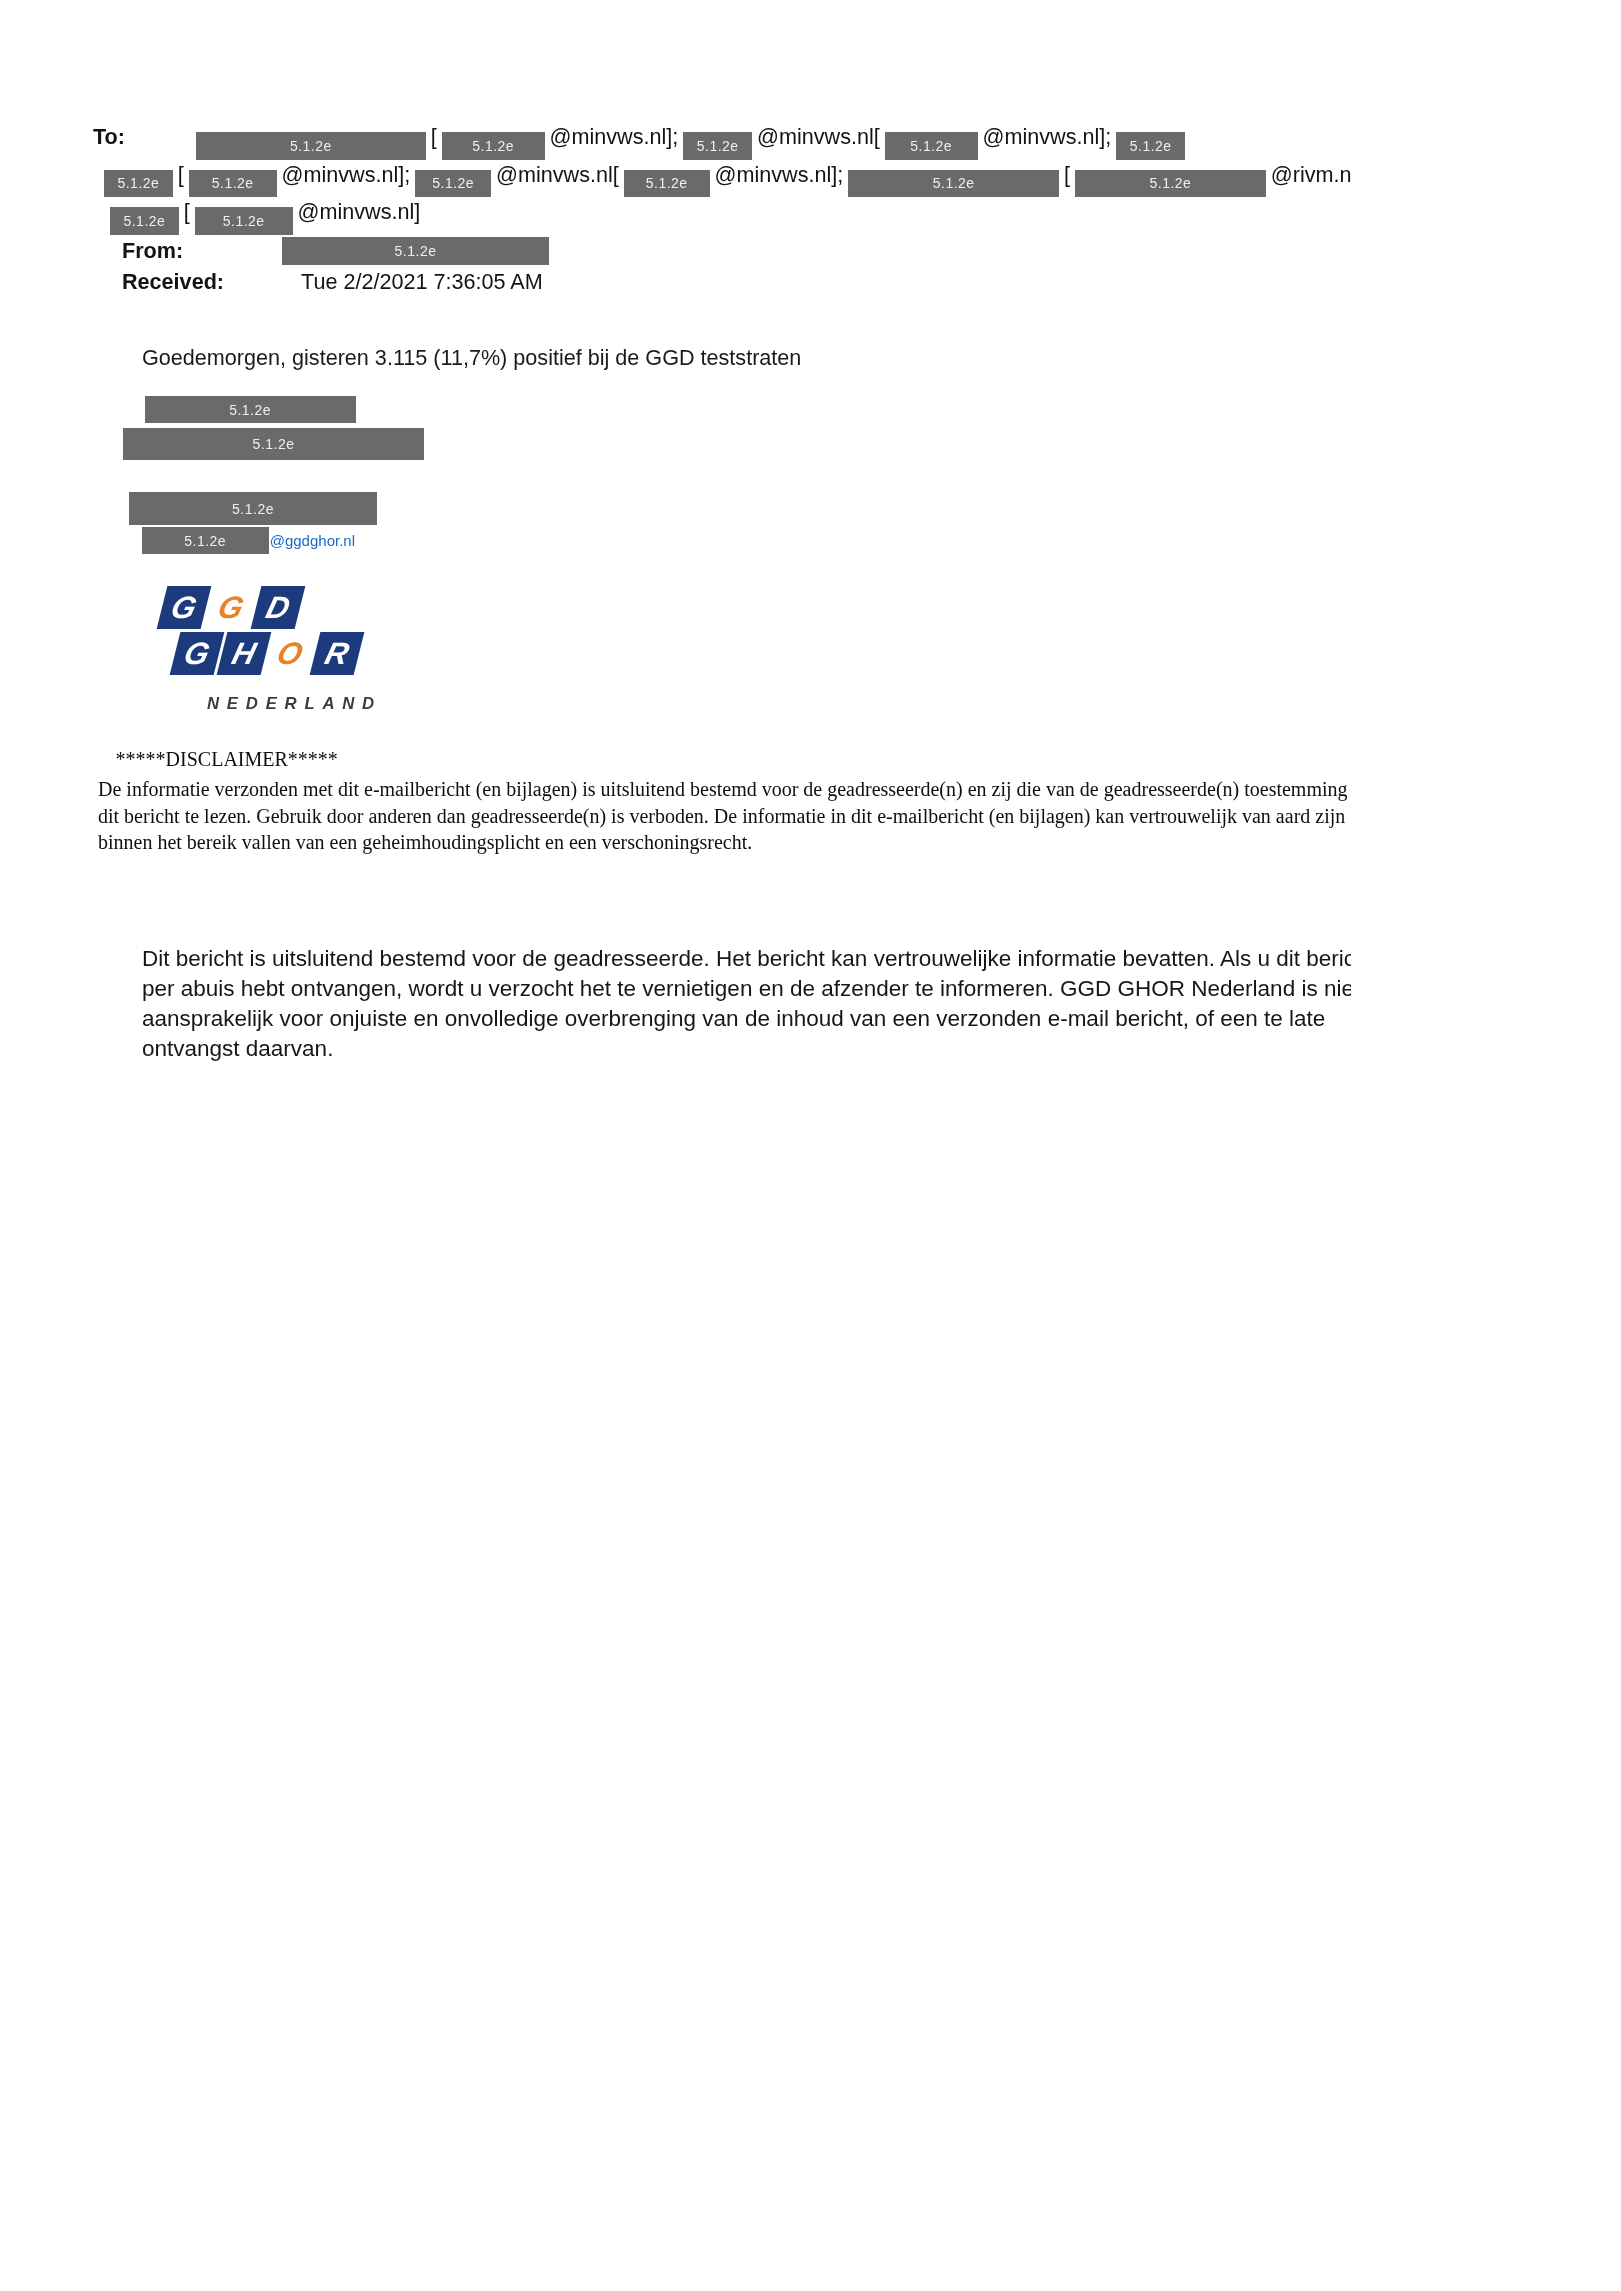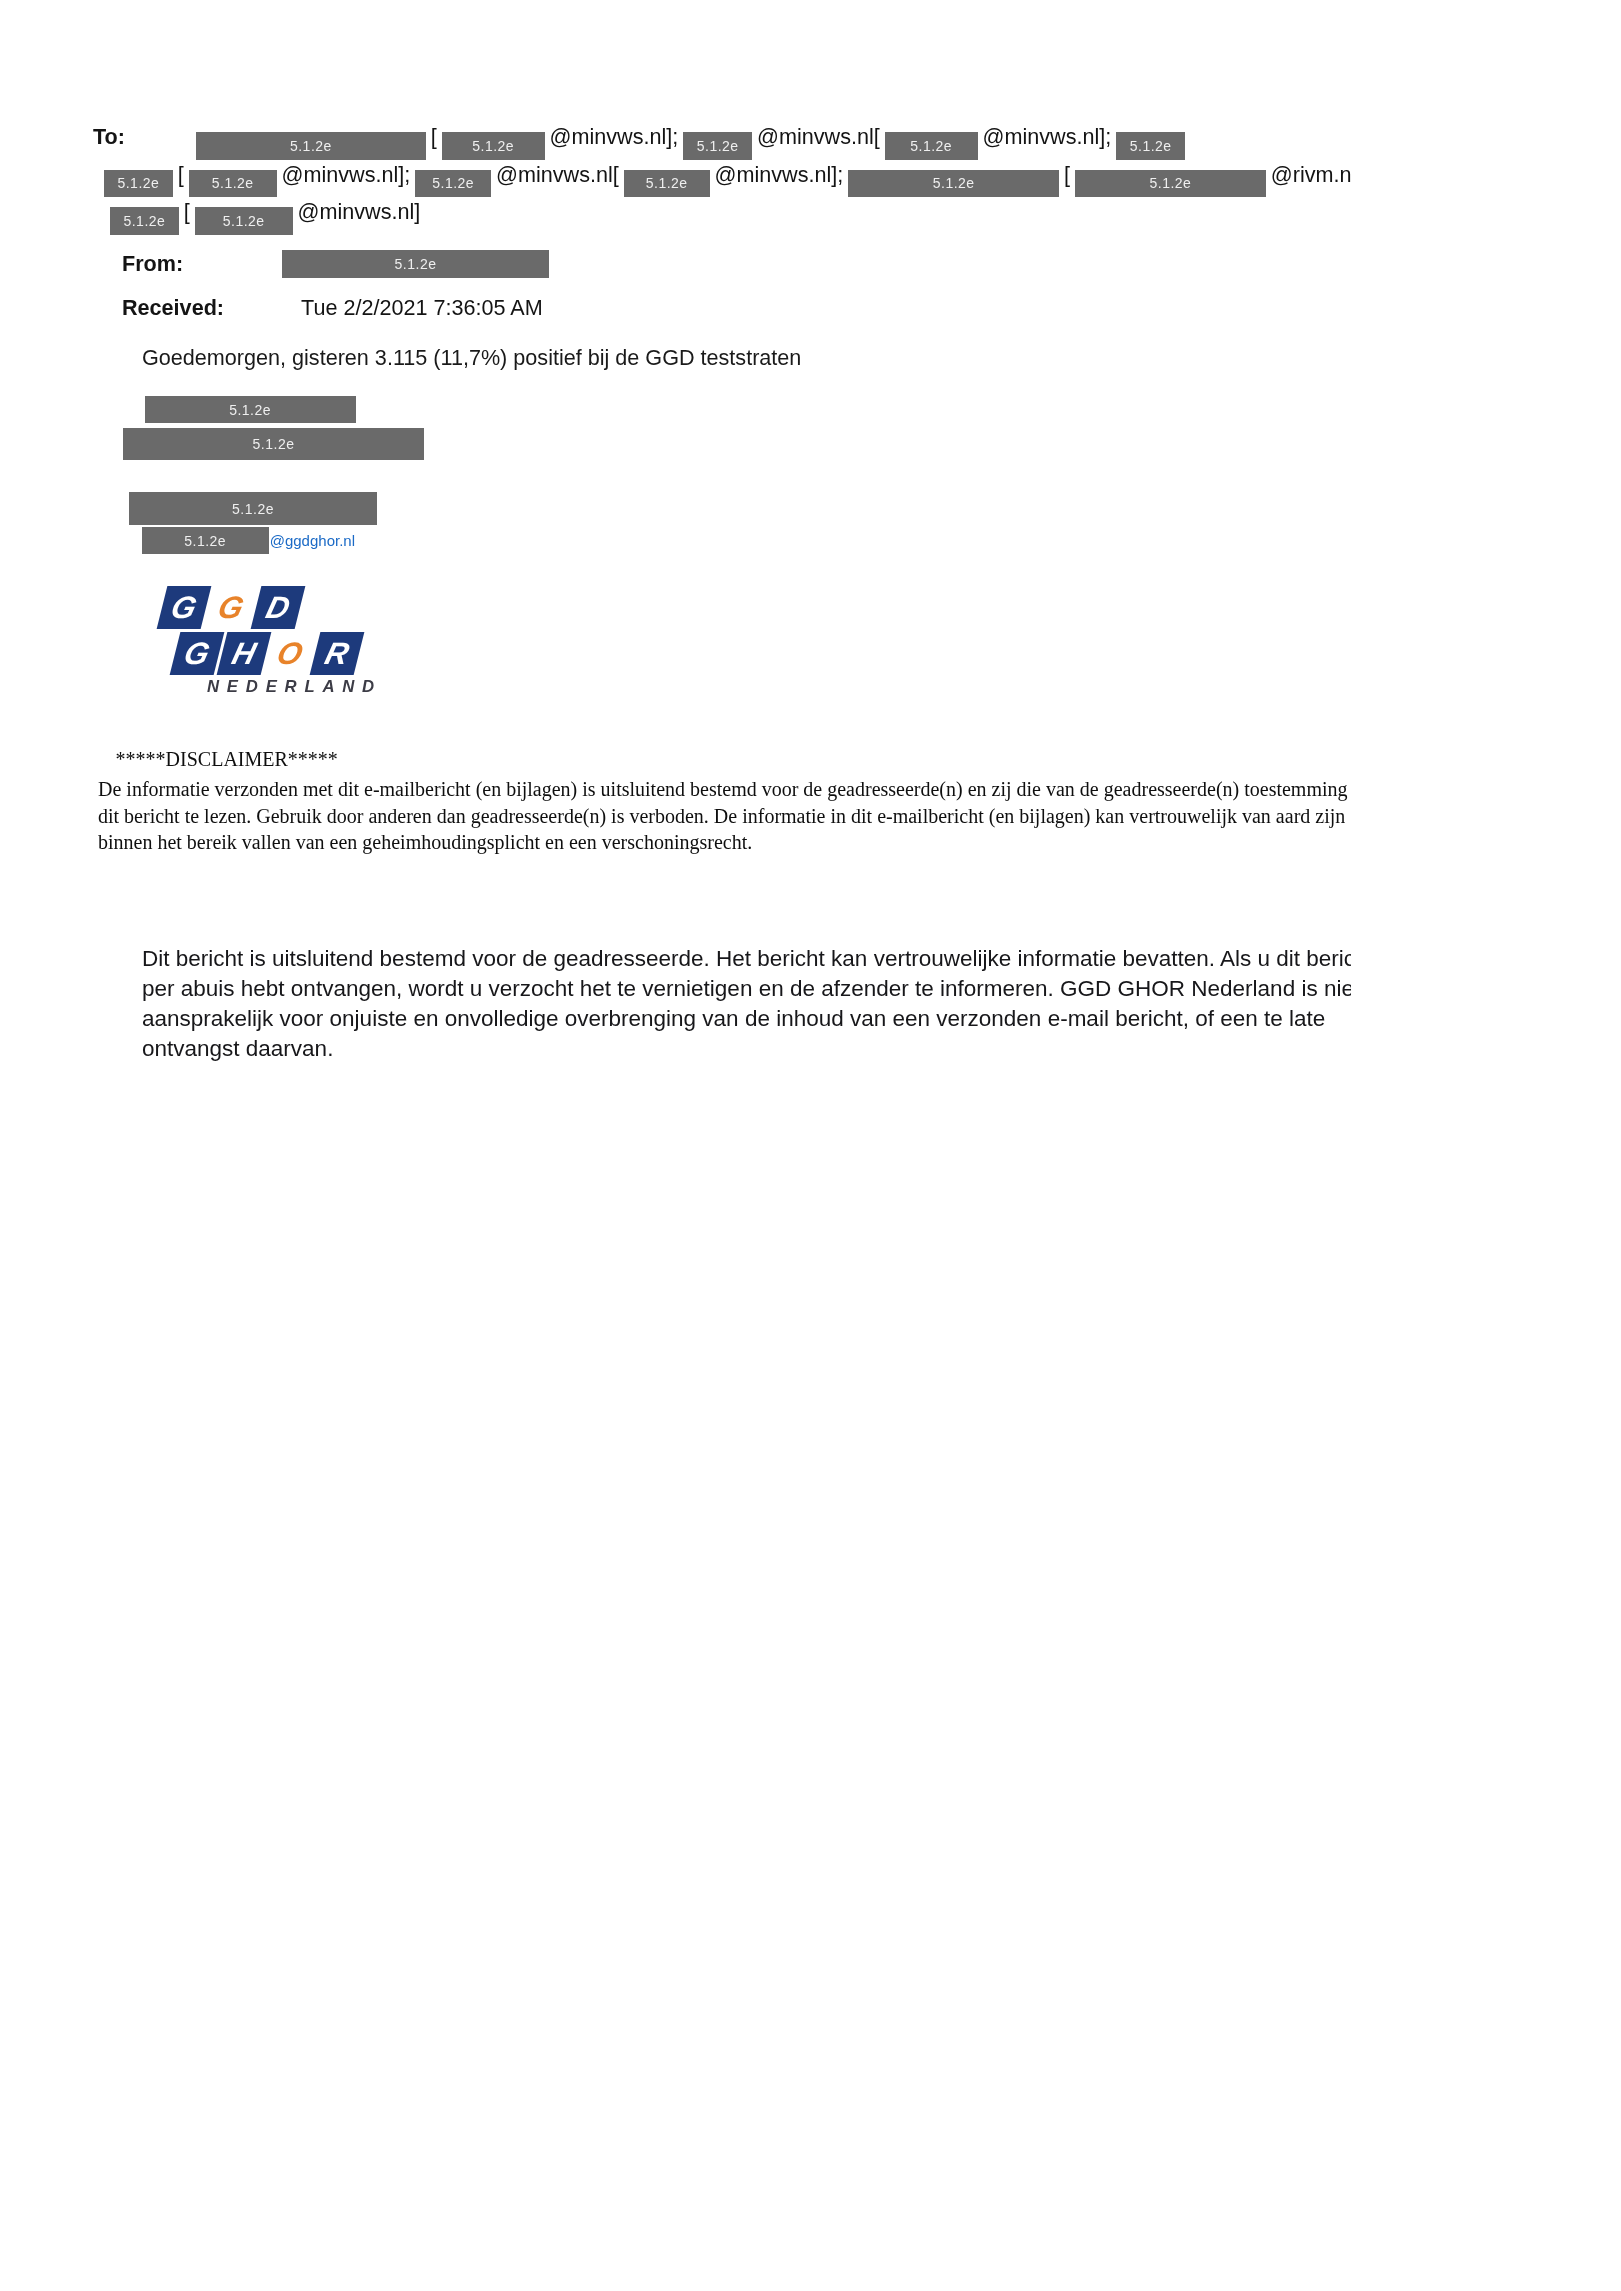--- a/index.html
+++ b/index.html
@@ -10,21 +10,21 @@
 
   
   .email-header { position:absolute; top:122px; left:93px; width:1470px; font-size:21.6px; }
   .hdr-label { font-weight:bold; }
   .to-block { line-height:30px; }
   .to-block .to-label-cell { display:inline-block; width:98px; font-weight:bold; }
   .seg { white-space:pre; }
   .redact { background:#6a6a6a; color:#efefef; display:inline-flex; align-items:center;
             justify-content:center; font-size:14px; height:27.4px; letter-spacing:0.5px; }
   .to-block .redact { vertical-align:-6.9px; margin:0 4.9px; }
-  .hdr-row { display:flex; align-items:center; margin-left:29px; margin-top:16px; height:27.4px; }
+  .hdr-row { display:flex; align-items:center; margin-left:29px; margin-top:3px; height:27.4px; }
   .hdr-row .hdr-label { width:96px; flex:none; }
   .redact.block { display:flex; flex:none; }
   .from-box { margin-left:64px; width:267px; height:28px; }
   .received-val { margin-left:83px;text-align:right; }
 
   
   .greeting { position:absolute; top:345px; left:142px; font-size:21.6px; color:#1a1a1a; }
 
   .sig1 { position:absolute; top:396px; left:123px; }
   .sig1 .box-a { margin-left:21.6px; width:211px; height:27.4px; }
@@ -37,21 +37,21 @@
   .email-link { font-size:15px; color:#1b6ac6; margin-left:1px; cursor:pointer; }
 
   
   .logo { position:absolute; top:586px; left:162px; }
   .logo-row { display:flex; gap:2.9px; }
   .logo-row.r2 { margin-left:12.7px; margin-top:2.9px; }
   .tile { width:44px; height:43px; transform:skewX(-14deg); display:flex; align-items:center;
           justify-content:center; font-weight:bold; font-style:italic; font-size:31px;
           background:#1d3a7c; color:#ffffff; }
   .tile.orange { background:#ffffff; color:#e8832a; }
-  .logo-caption { margin-left:45px; margin-top:2px; font-size:16.7px; font-style:italic;
+  .logo-caption { margin-left:45px; margin-top:19px; font-size:16.7px; font-style:italic;
                   font-weight:bold; letter-spacing:7.8px; color:#3c3c46; }
 
   
   .disclaimer { position:absolute; top:748px; left:98px; font-family:"Liberation Serif", serif;
                 font-size:20px; color:#0f0f0f; }
   .disclaimer-title { margin-left:17.6px; margin-bottom:5px; }
   .disclaimer-text { white-space:pre; line-height:26.5px; }
 
   .footer-note { position:absolute; top:944px; left:142px; font-size:22.5px; line-height:30px;
                  white-space:pre; color:#17171a; }

